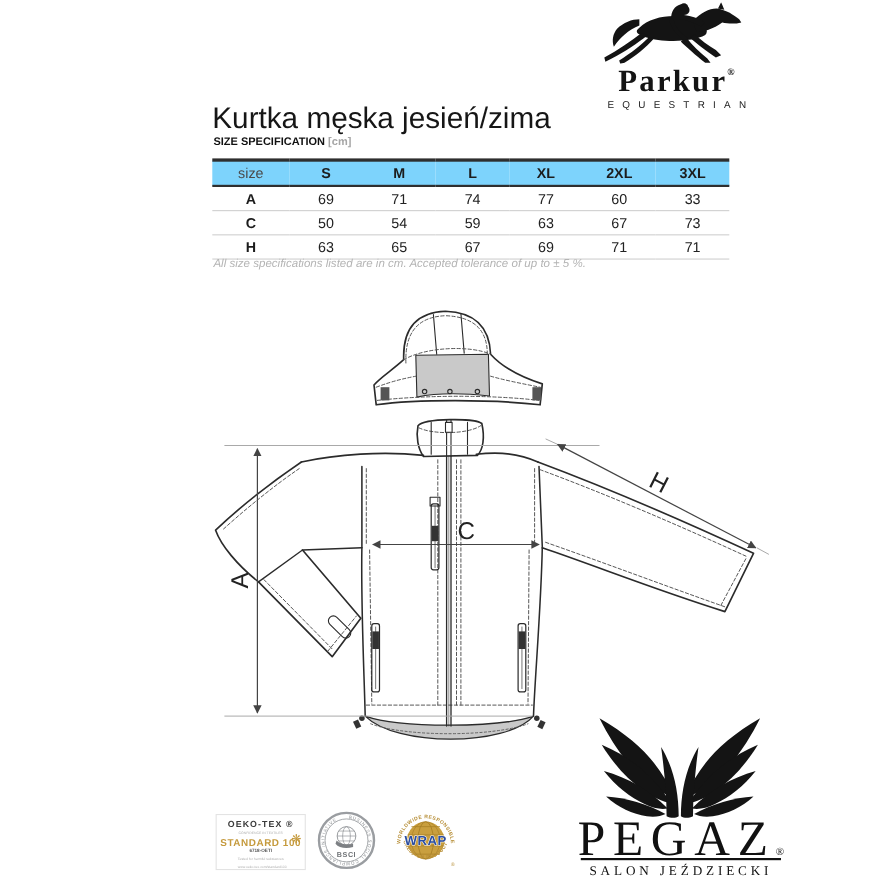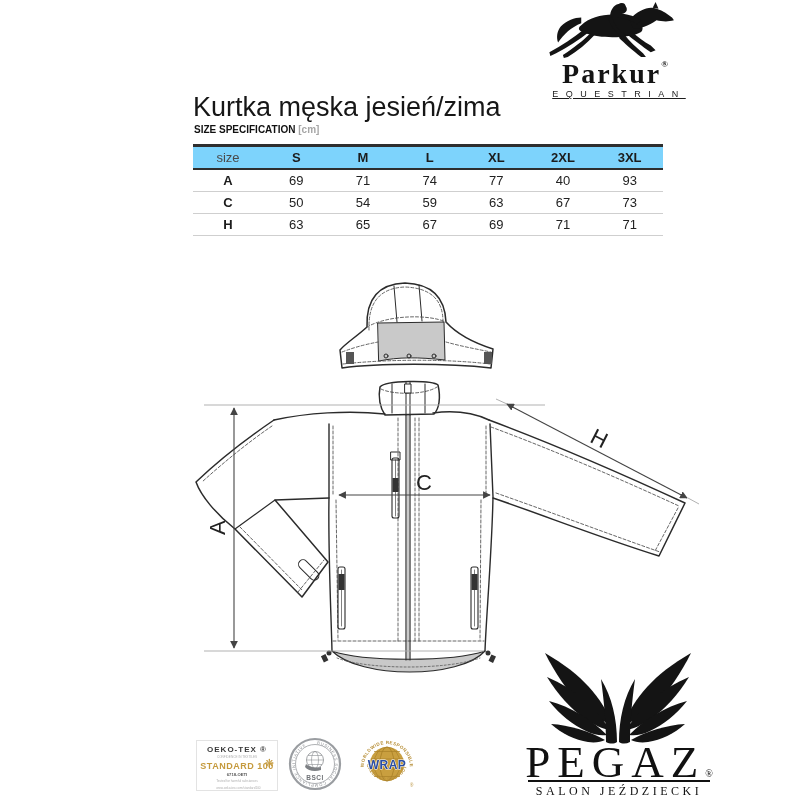--- a/index.html
+++ b/index.html
@@ -5,21 +5,21 @@
   html,body{margin:0;padding:0;background:#ffffff;}
   .page{position:relative;width:800px;height:800px;background:#fff;overflow:hidden;
         font-family:"Liberation Sans",sans-serif;color:#1a1a1a;margin-left:48px;}
   .abs{position:absolute;}
 
   
   .parkur{left:470px;top:2px;width:196px;text-align:center;}
   .parkur-word{font-family:"Liberation Serif",serif;font-weight:bold;font-size:28px;
                letter-spacing:2px;line-height:1;color:#141414;margin-top:-2px;}
   .parkur-reg{font-size:9px;vertical-align:top;}
-  .parkur-tag{font-size:9px;letter-spacing:7.5px;color:#1c1c1c;margin-top:1px;padding-left:6px;text-decoration:underline;}
+  .parkur-tag{font-size:9px;letter-spacing:7.5px;color:#1c1c1c;margin-top:1px;padding-left:6px;}
 
   
   .title{left:145px;top:92px;font-size:27px;color:#161616;}
   .spec-line{left:146px;top:124px;font-size:10px;font-weight:bold;color:#111;}
   .spec-unit{color:#a6a6a6;font-weight:bold;}
 
   
   .size-table{left:145px;top:144px;width:470px;border-collapse:collapse;table-layout:fixed;
               border-top:3px solid #2e2e2e;font-size:13px;}
   .size-table col.c0{width:70px;}
@@ -106,22 +106,22 @@
         <th>3XL</th>
       </tr>
     </thead>
     <tbody>
       <tr>
         <th>A</th>
         <td>69</td>
         <td>71</td>
         <td>74</td>
         <td>77</td>
-        <td>40</td>
-        <td>93</td>
+        <td>60</td>
+        <td>33</td>
       </tr>
       <tr>
         <th>C</th>
         <td>50</td>
         <td>54</td>
         <td>59</td>
         <td>63</td>
         <td>67</td>
         <td>73</td>
       </tr>
@@ -129,20 +129,21 @@
         <th>H</th>
         <td>63</td>
         <td>65</td>
         <td>67</td>
         <td>69</td>
         <td>71</td>
         <td>71</td>
       </tr>
     </tbody>
   </table>
+  <div class="abs note">All size specifications listed are in cm. Accepted tolerance of up to ± 5 %.</div>
 
   <svg class="abs diagram" width="800" height="800" viewBox="0 0 800 800">
     <defs>
       <marker id="arr" viewBox="0 0 10 10" refX="9" refY="5" markerWidth="7" markerHeight="7" orient="auto-start-reverse">
         <path d="M0,0 L10,5 L0,10 Z" fill="#444"></path>
       </marker>
     </defs>
 
     <g fill="none" stroke="#2b2b2b" stroke-width="1.5" stroke-linejoin="round" stroke-linecap="round">
       <path d="M294,368 L292,350 C298,343 308,337 319,327 C318,299 330,284 357,283 C385,284 397,298 398,322 C407,332 420,341 445,349 L443,368 C400,363 330,363 294,368 Z"></path>

